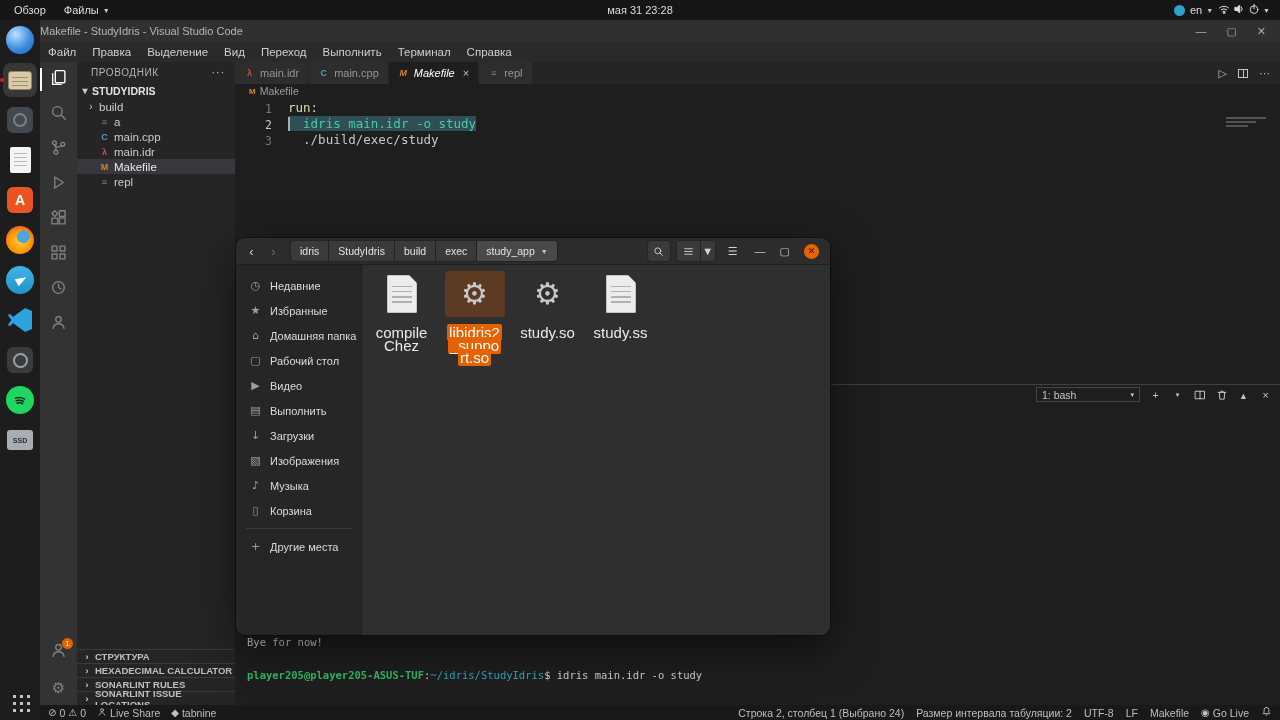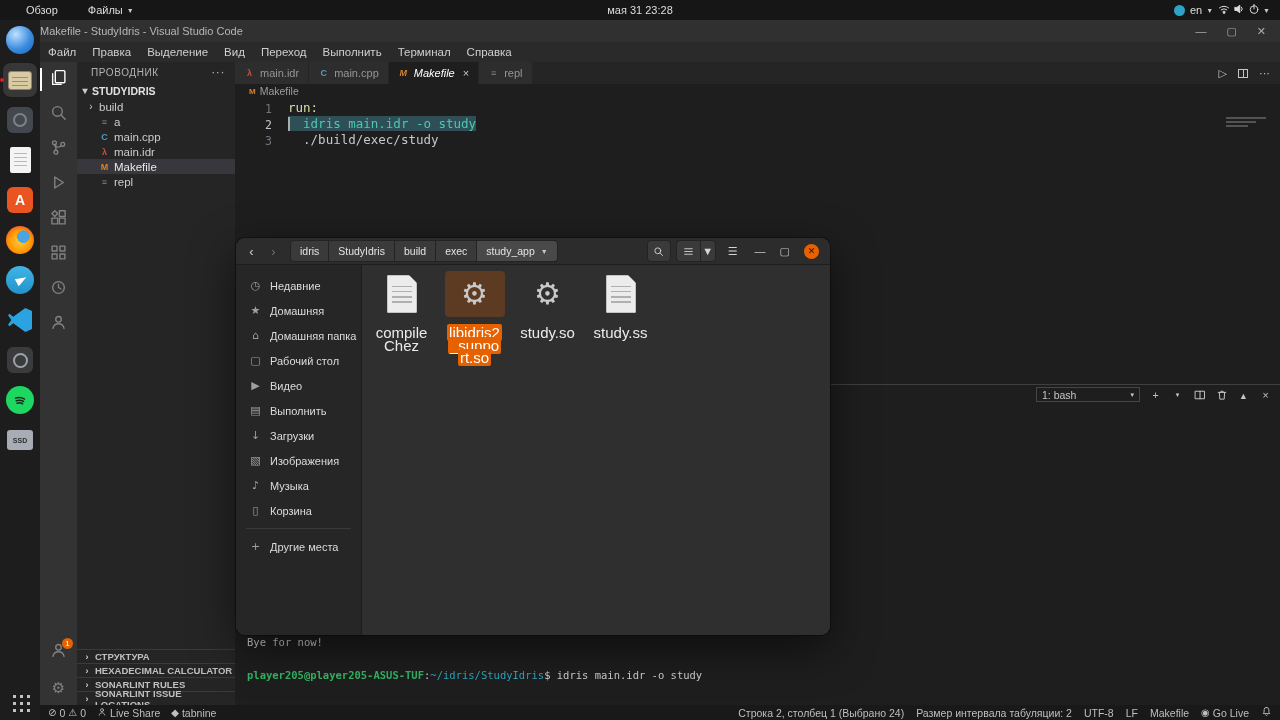--- a/index.html
+++ b/index.html
@@ -4,21 +4,21 @@
 <style>
   *{margin:0;padding:0;box-sizing:border-box}
   html,body{width:1280px;height:720px;background:#000}
   .screen{position:relative;width:1280px;height:720px;overflow:hidden;background:#1e1e1e;
           font-family:"Liberation Sans",sans-serif;color:#ccc}
   svg{stroke:currentColor;fill:none;stroke-width:1.3;stroke-linecap:round;stroke-linejoin:round}
 
   
   .topbar{position:absolute;left:0;top:0;width:1280px;height:20px;background:#161616;color:#dedede;
           font-size:11px;display:flex;align-items:center;z-index:90}
-  .tb-left{display:flex;gap:14px;padding-left:18px;z-index:2}
+  .tb-left{display:flex;gap:2px;padding-left:6px;z-index:2}
   .tb-item{padding:0 8px;height:20px;display:flex;align-items:center;gap:4px}
   .tb-clock{position:absolute;left:0;right:0;text-align:center;font-weight:normal;pointer-events:none}
   .tb-right{margin-left:auto;display:flex;align-items:center;gap:3px;padding-right:10px;z-index:2}
   .caret{font-size:7px;color:#c9c9c9}
   .tray-dot{width:11px;height:11px;border-radius:50%;background:#2ea3c7;display:inline-block}
   .tb-right svg{width:12px;height:12px}
 
   
   .dock{position:absolute;left:0;top:20px;width:40px;height:700px;background:#1d1d1d;z-index:80;
         display:flex;flex-direction:column;align-items:center;padding-top:3px;gap:6px}
@@ -557,21 +557,21 @@
       </span>
     </div>
     <div class="nbody">
       <div class="nsidebar">
         <div class="nsrow">
             <span class="nsico">◷</span>
             <span>Недавние</span>
           </div>
         <div class="nsrow">
             <span class="nsico">★</span>
-            <span>Домашняя</span>
+            <span>Избранные</span>
           </div>
         <div class="nsrow">
             <span class="nsico">⌂</span>
             <span>Домашняя папка</span>
           </div>
         <div class="nsrow">
             <span class="nsico">▢</span>
             <span>Рабочий стол</span>
           </div>
         <div class="nsrow">

